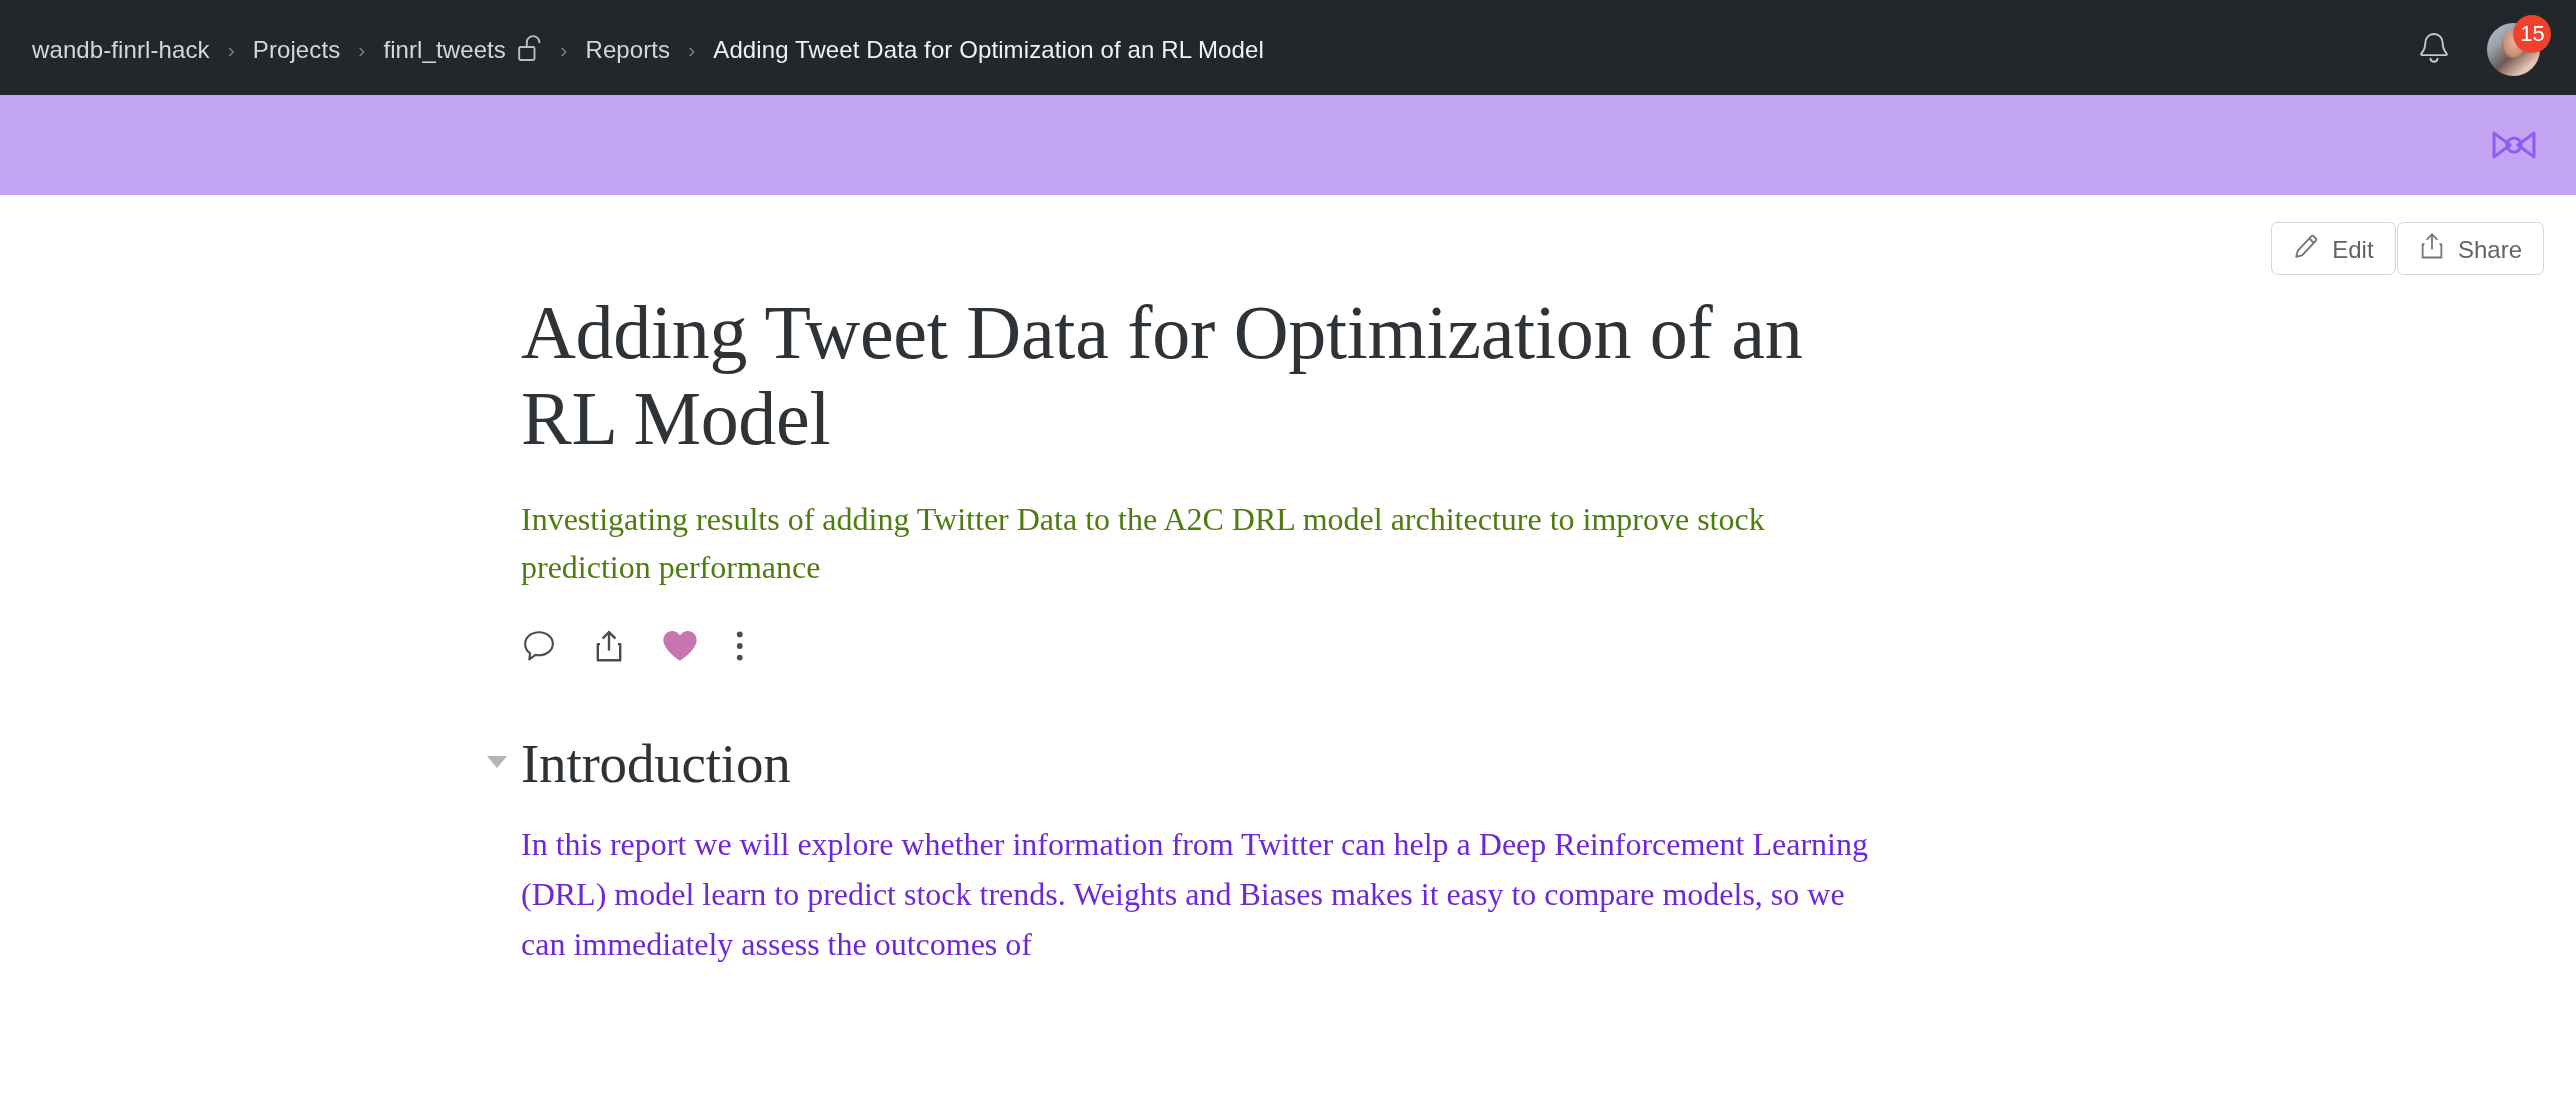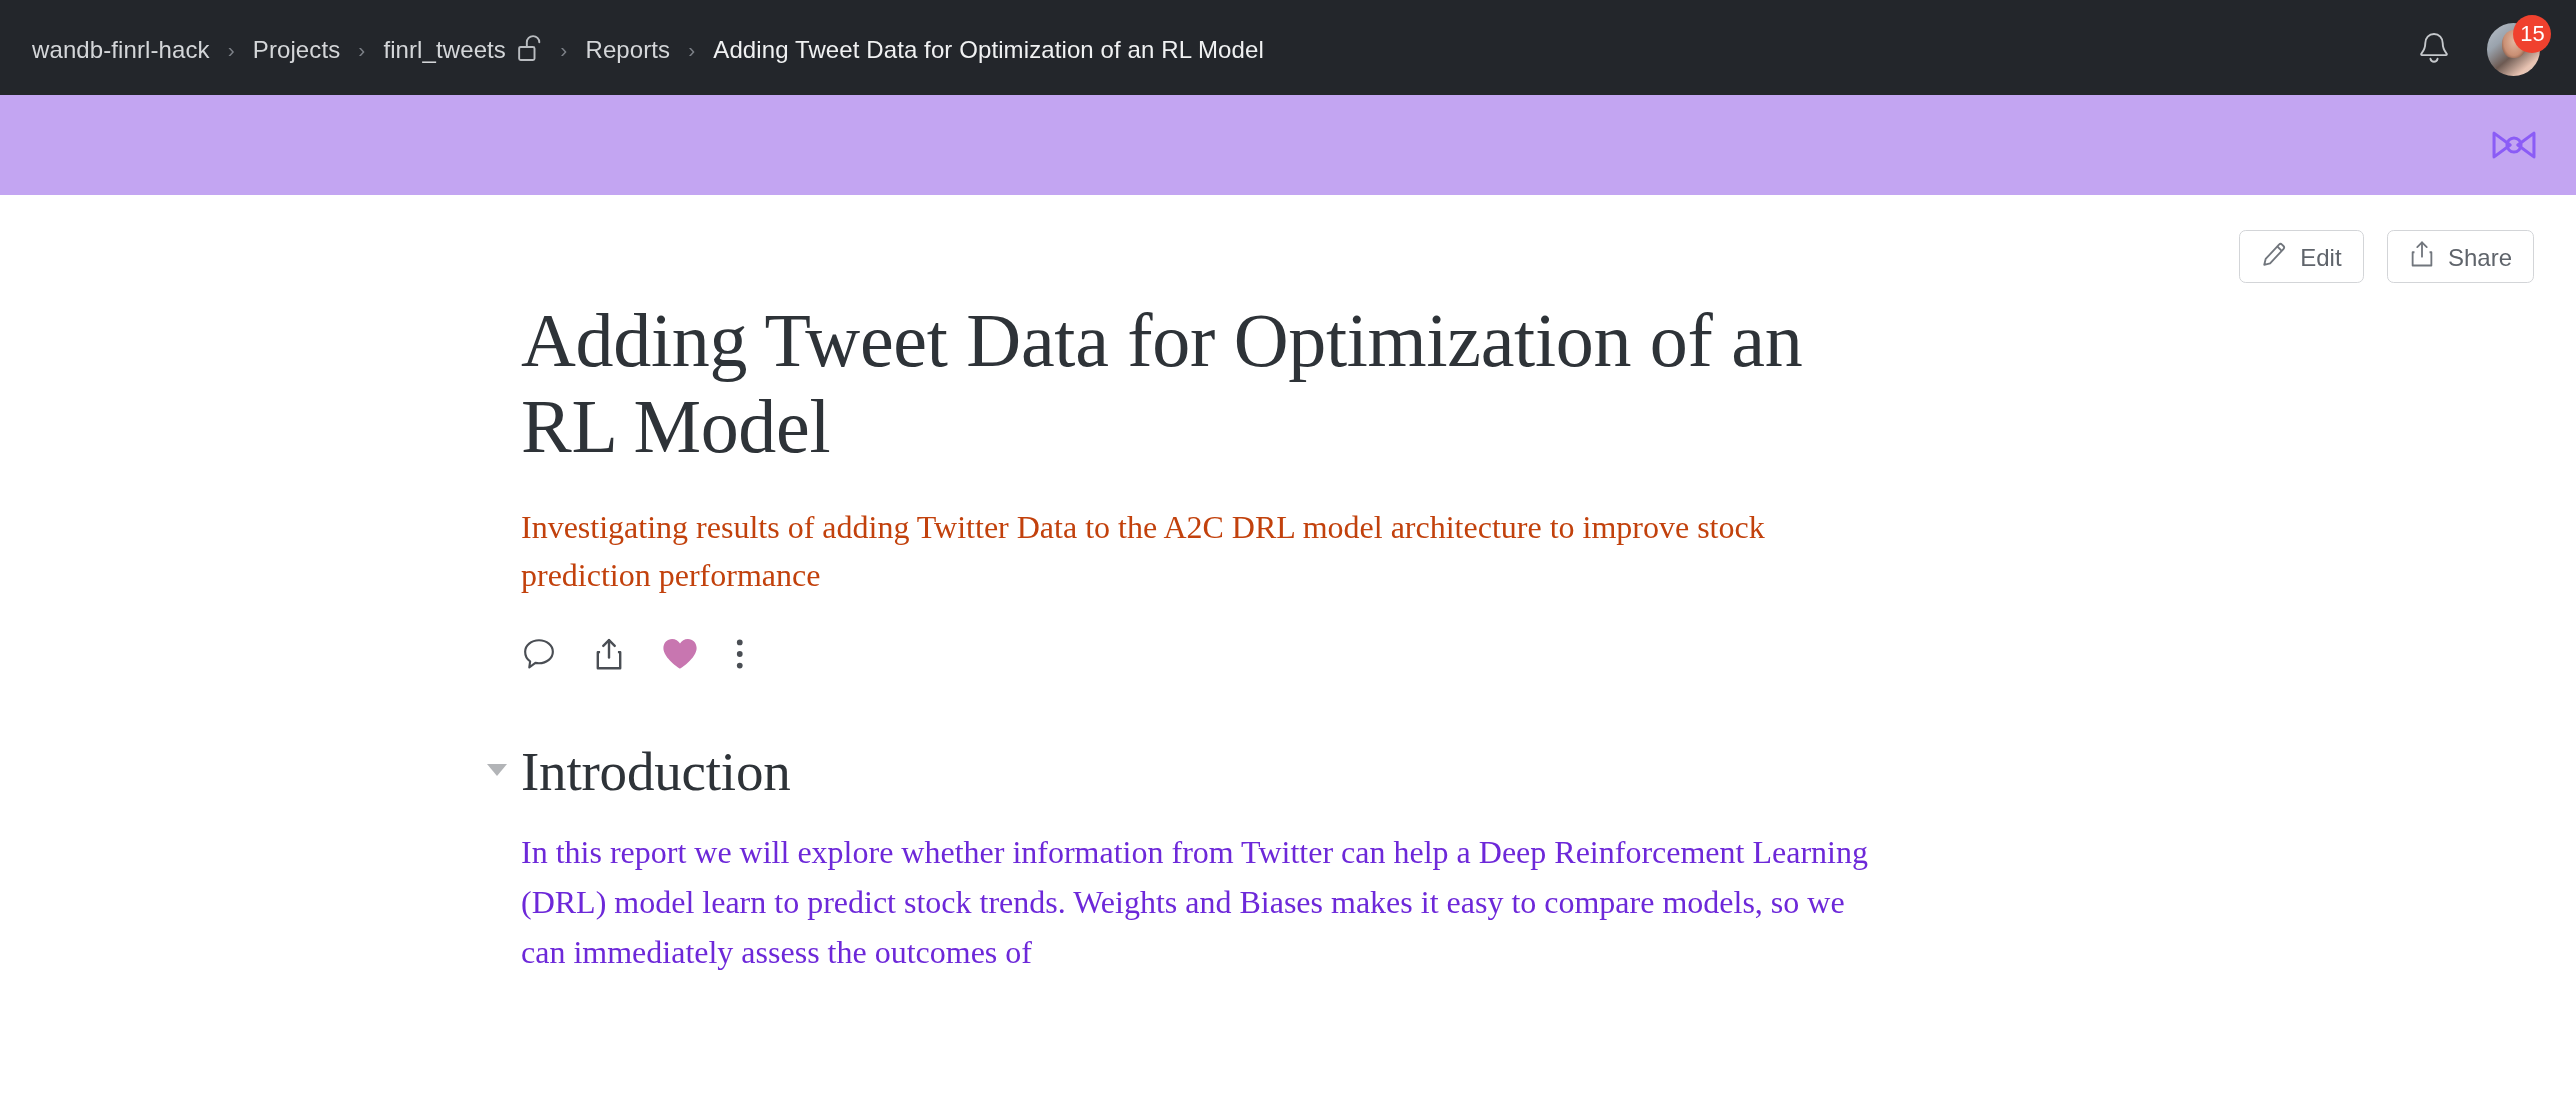--- a/index.html
+++ b/index.html
@@ -129,25 +129,24 @@
     justify-content: flex-end;
     padding-right: 38px;
   }
   .banner-icon { cursor: pointer; display: flex; }
 
   
   .actionbar {
     display: flex;
     justify-content: flex-end;
     align-items: center;
-    gap: 23px;
-    padding: 25px 42px 0 0;
+    gap: 1px;
+    padding: 25px 32px 0 0;
     height: 82px;
     background: #ffffff;
-    margin-top: 8px;
   }
 
   .btn {
     display: inline-flex;
     align-items: center;
     gap: 13.4px;
     height: 53px;
     padding: 0 21px;
     border: 1.5px solid #d3d5d8;
     border-radius: 6.7px;
@@ -175,21 +174,21 @@
     font-weight: 400;
     letter-spacing: -0.3px;
     max-width: 1383px;
     margin-top: 13.4px;
   }
 
   .report-subtitle {
     font-family: "Liberation Serif", serif;
     font-size: 32px;
     line-height: 1.52;
-    color: #c2410c;
+    color: #4d7c0f;
     font-weight: 400;
     max-width: 1269px;
     margin-top: 34px;
   }
 
   .authors-row {
     display: flex;
     align-items: center;
     justify-content: space-between;
     max-width: 1350px;

